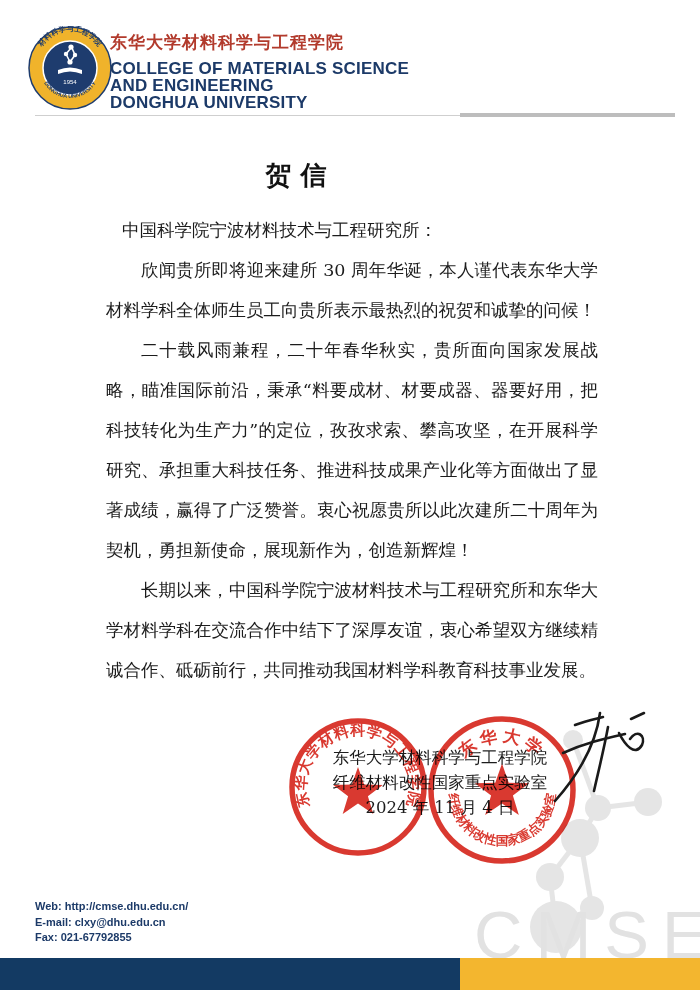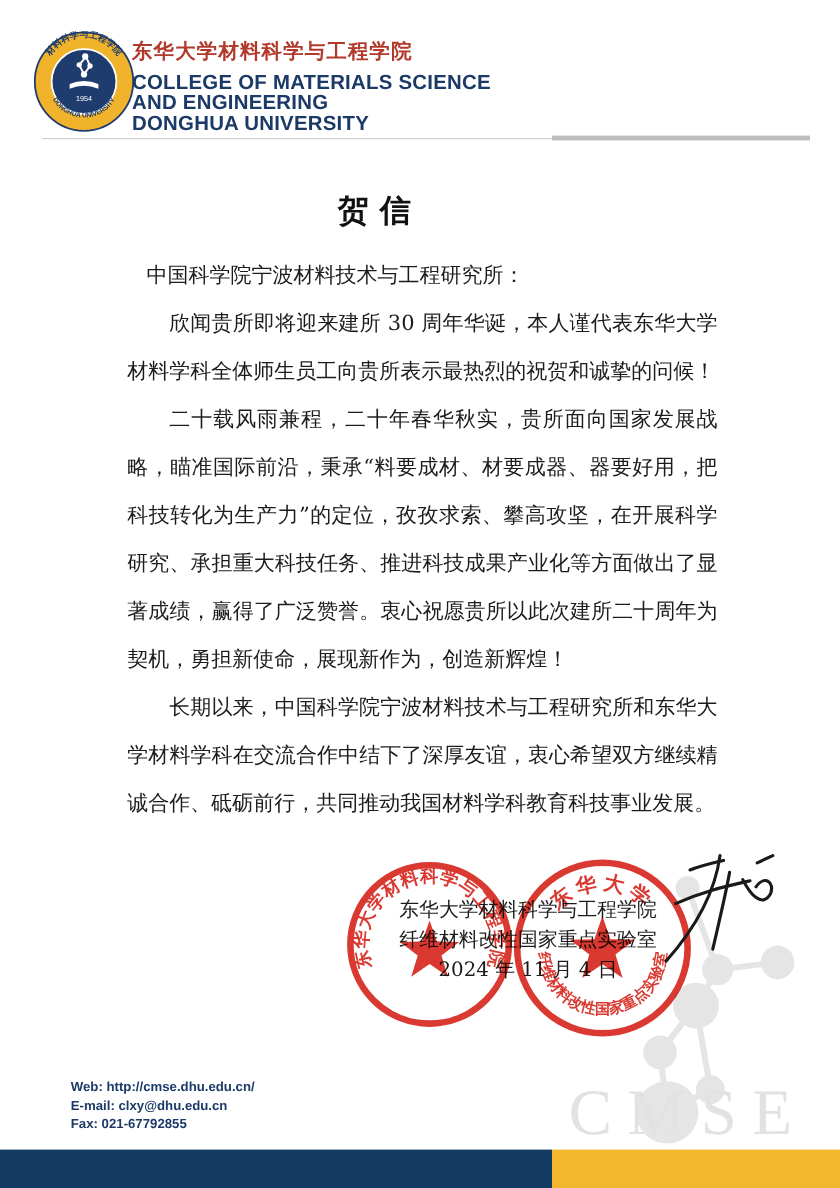--- a/index.html
+++ b/index.html
@@ -8,42 +8,42 @@
   
   .logo{position:absolute;left:28px;top:26px;width:84px;height:84px;}
   .header-text{position:absolute;left:110px;top:31px;}
   .header-cn{color:#b23a2c;font-size:17px;font-weight:bold;letter-spacing:1px;
              font-family:"Liberation Sans",sans-serif;}
   .header-en{color:#1c3a68;font-size:17px;font-weight:bold;line-height:17px;margin-top:6px;
              letter-spacing:.2px;}
   .divider-thin{position:absolute;left:35px;top:115px;width:425px;height:1px;background:#cfcfcf;}
   .divider-thick{position:absolute;left:460px;top:113px;width:215px;height:4px;background:#bdbdbd;}
   
-  .letter-title{position:absolute;left:16px;top:158px;width:592px;text-align:center;
+  .letter-title{position:absolute;left:0;top:158px;width:592px;text-align:center;
                 font-family:"DejaVu Serif","Liberation Serif",serif;
                 font-size:26px;font-weight:bold;color:#111;letter-spacing:9px;text-indent:9px;}
   .body-text{position:absolute;left:106px;top:210px;width:492px;
              font-family:"DejaVu Serif","Liberation Serif",serif;
              font-size:17.5px;line-height:40px;color:#1c1c1c;text-align:justify;}
   .body-text p{margin:0;text-indent:2em;}
   .body-text p.salutation{text-indent:0;margin-left:16px;}
   
   .sig-block{position:absolute;left:285px;top:745px;width:310px;text-align:center;z-index:1;
              font-family:"DejaVu Serif","Liberation Serif",serif;
              font-size:16.5px;line-height:25px;color:#1c1c1c;white-space:nowrap;}
   .stamps{position:absolute;left:280px;top:710px;z-index:2;mix-blend-mode:multiply;opacity:.92;}
   .signature{position:absolute;left:545px;top:703px;z-index:2;}
   
   .watermark{position:absolute;left:470px;top:670px;z-index:0;}
   .wm-text{position:absolute;left:474px;top:896px;z-index:0;width:226px;
-           font-family:Liberation Serif, serif;font-weight:normal;
-           font-size:54px;color:#e2e2e2;letter-spacing:13px;}
+           font-family:Liberation Sans, sans-serif;font-weight:normal;
+           font-size:67px;color:#e2e2e2;letter-spacing:13px;}
   
   .footer{position:absolute;left:35px;top:899px;color:#1c3a68;font-size:11px;font-weight:bold;
-          line-height:15.5px;z-index:3;margin-left:24px;}
+          line-height:15.5px;z-index:3;}
   .bar-navy{position:absolute;left:0;bottom:0;width:460px;height:32px;background:#133a63;z-index:5;}
   .bar-gold{position:absolute;left:460px;bottom:0;width:240px;height:32px;background:#f3b62f;z-index:5;}
 </style>
 </head>
 <body>
 
 <div class="page">
 
   <svg class="watermark" width="230" height="320" viewBox="0 0 230 320">
     <g stroke="#e5e5e5" stroke-width="5" fill="none">

